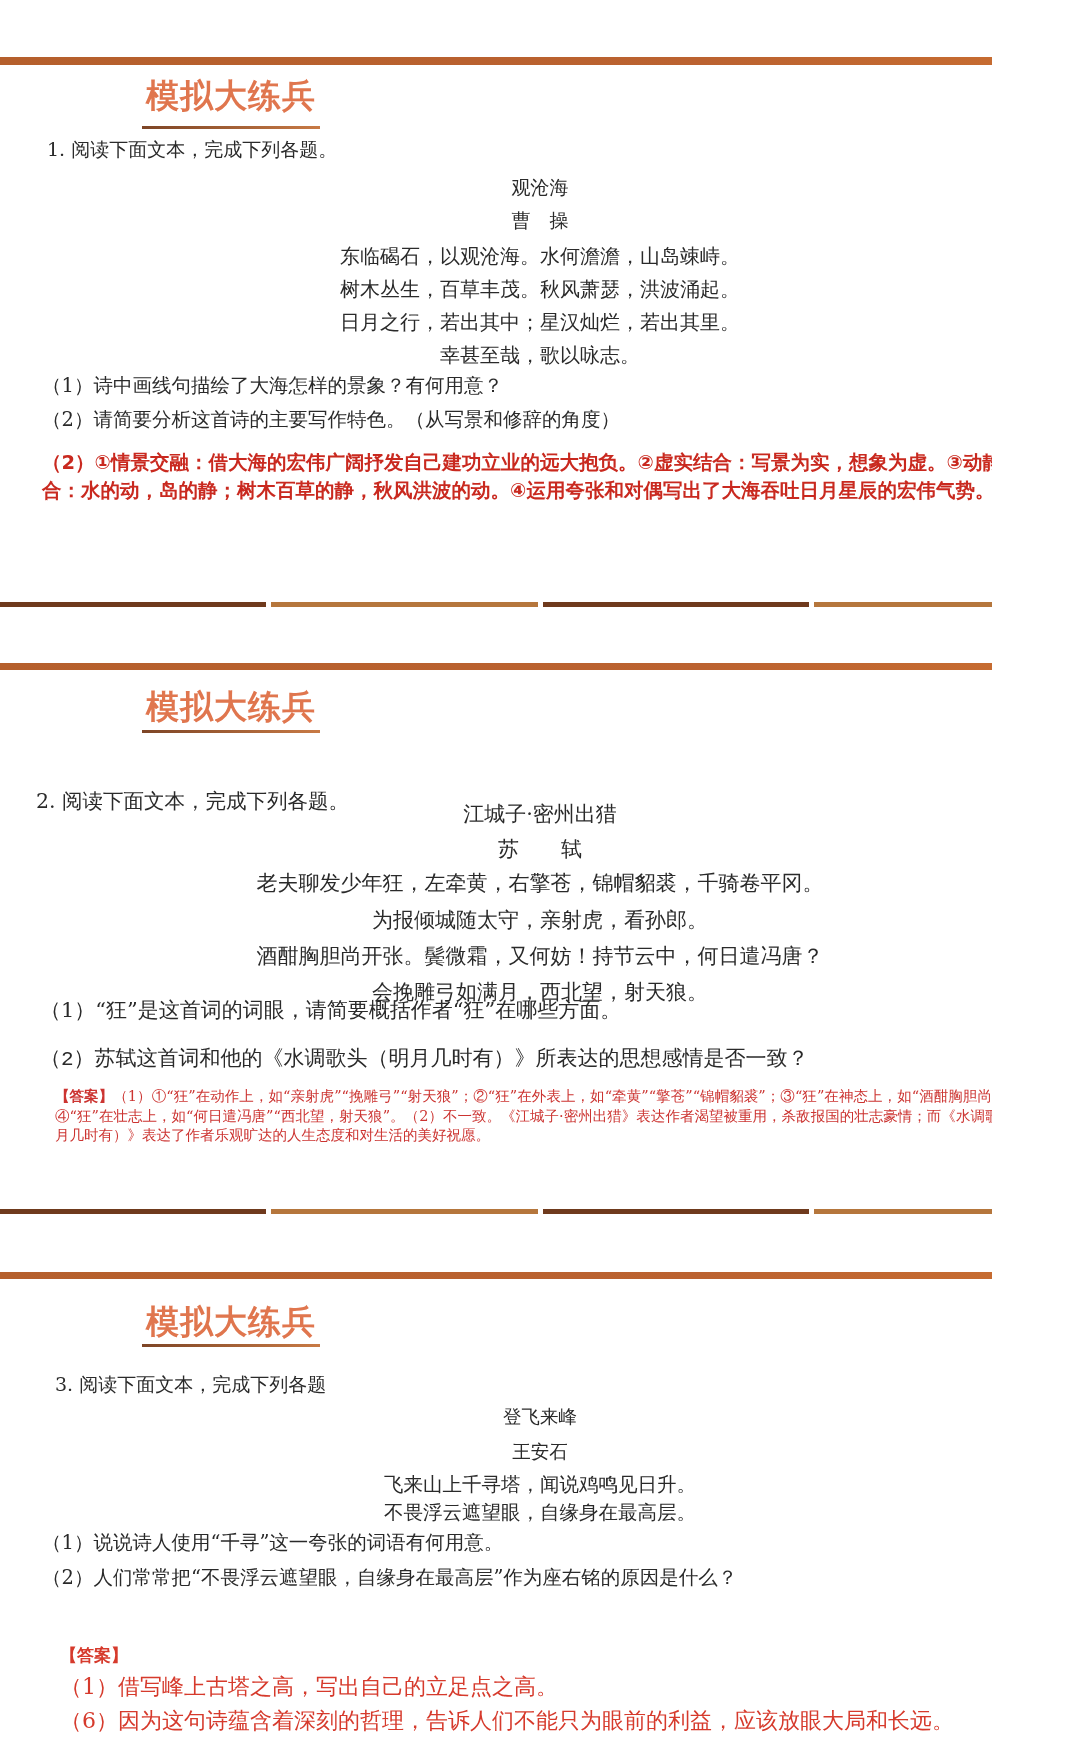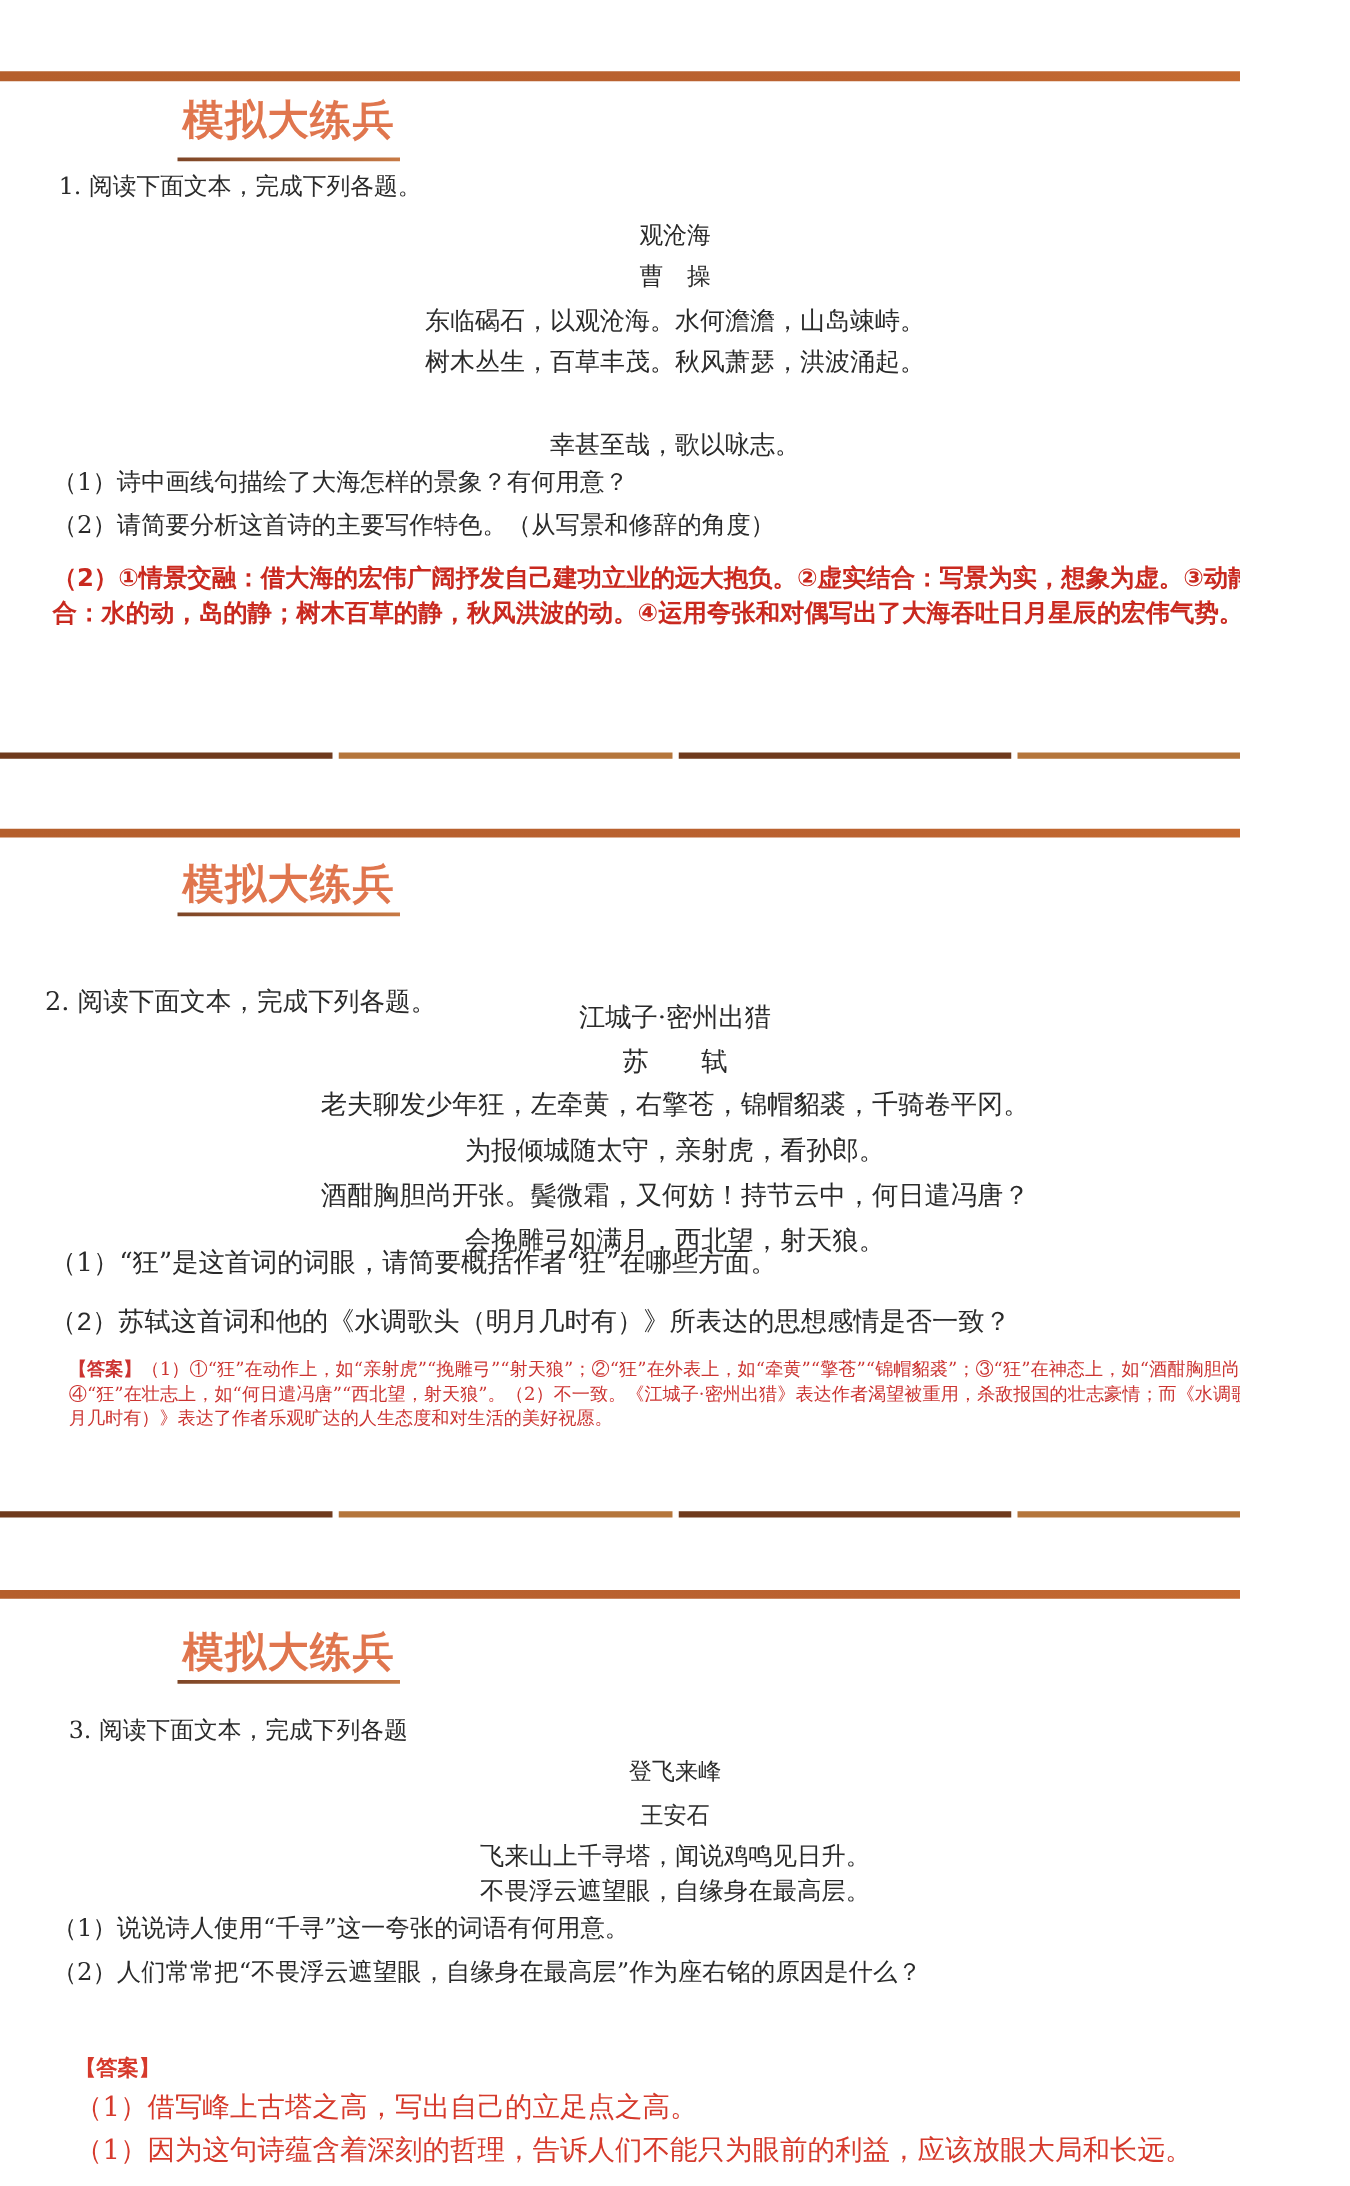--- a/index.html
+++ b/index.html
@@ -59,20 +59,21 @@
   <div id="s1" class="section">
     <div class="bar"></div>
     <div class="sec-title" style="top:76px;">模拟大练兵</div>
     <div class="sec-underline" style="top:126px;"></div>
     <div class="intro" style="top:136px; left:47px;">1. 阅读下面文本，完成下列各题。</div>
 
     <div class="cline" style="top:175px; font-size:19px;">观沧海</div>
     <div class="cline" style="top:208px; font-size:19px;">曹　操</div>
     <div class="cline" style="top:243px; font-size:20px;">东临碣石，以观沧海。水何澹澹，山岛竦峙。</div>
     <div class="cline" style="top:276px; font-size:20px;">树木丛生，百草丰茂。秋风萧瑟，洪波涌起。</div>
+    <div class="cline" style="top:309px; font-size:20px;">日月之行，若出其中；星汉灿烂，若出其里。</div>
     <div class="cline" style="top:342px; font-size:20px;">幸甚至哉，歌以咏志。</div>
 
     <div class="q" style="top:371px; left:42px;">（1）诗中画线句描绘了大海怎样的景象？有何用意？</div>
     <div class="q" style="top:405px; left:42px;">（2）请简要分析这首诗的主要写作特色。（从写景和修辞的角度）</div>
 
     <div class="ans-bold" style="top:449px;">
       <p>（2）①情景交融：借大海的宏伟广阔抒发自己建功立业的远大抱负。②虚实结合：写景为实，想象为虚。③动静结合：水的动，岛的静；树木百草的静，秋风洪波的动。④运用夸张和对偶写出了大海吞吐日月星辰的宏伟气势。</p>
     </div>
   </div>
 
@@ -120,16 +121,16 @@
     <div class="cline" style="top:132px; font-size:18.5px;">登飞来峰</div>
     <div class="cline" style="top:167px; font-size:18.5px;">王安石</div>
     <div class="cline" style="top:199px; font-size:19.5px;">飞来山上千寻塔，闻说鸡鸣见日升。</div>
     <div class="cline" style="top:227px; font-size:19.5px;">不畏浮云遮望眼，自缘身在最高层。</div>
 
     <div class="q" style="top:256px; left:42px;">（1）说说诗人使用“千寻”这一夸张的词语有何用意。</div>
     <div class="q" style="top:291px; left:42px;">（2）人们常常把“不畏浮云遮望眼，自缘身在最高层”作为座右铭的原因是什么？</div>
 
     <div class="ans-label" style="top:371px;">【答案】</div>
     <div class="ans-red-line" style="top:403px;">（1）借写峰上古塔之高，写出自己的立足点之高。</div>
-    <div class="ans-red-line" style="top:437px;">（1）因为这句诗蕴含着深刻的哲理，告诉人们不能只为眼前的利益，应该放眼大局和长远。</div>
+    <div class="ans-red-line" style="top:437px;">（6）因为这句诗蕴含着深刻的哲理，告诉人们不能只为眼前的利益，应该放眼大局和长远。</div>
   </div>
 
 </div>
 
 </body></html>

